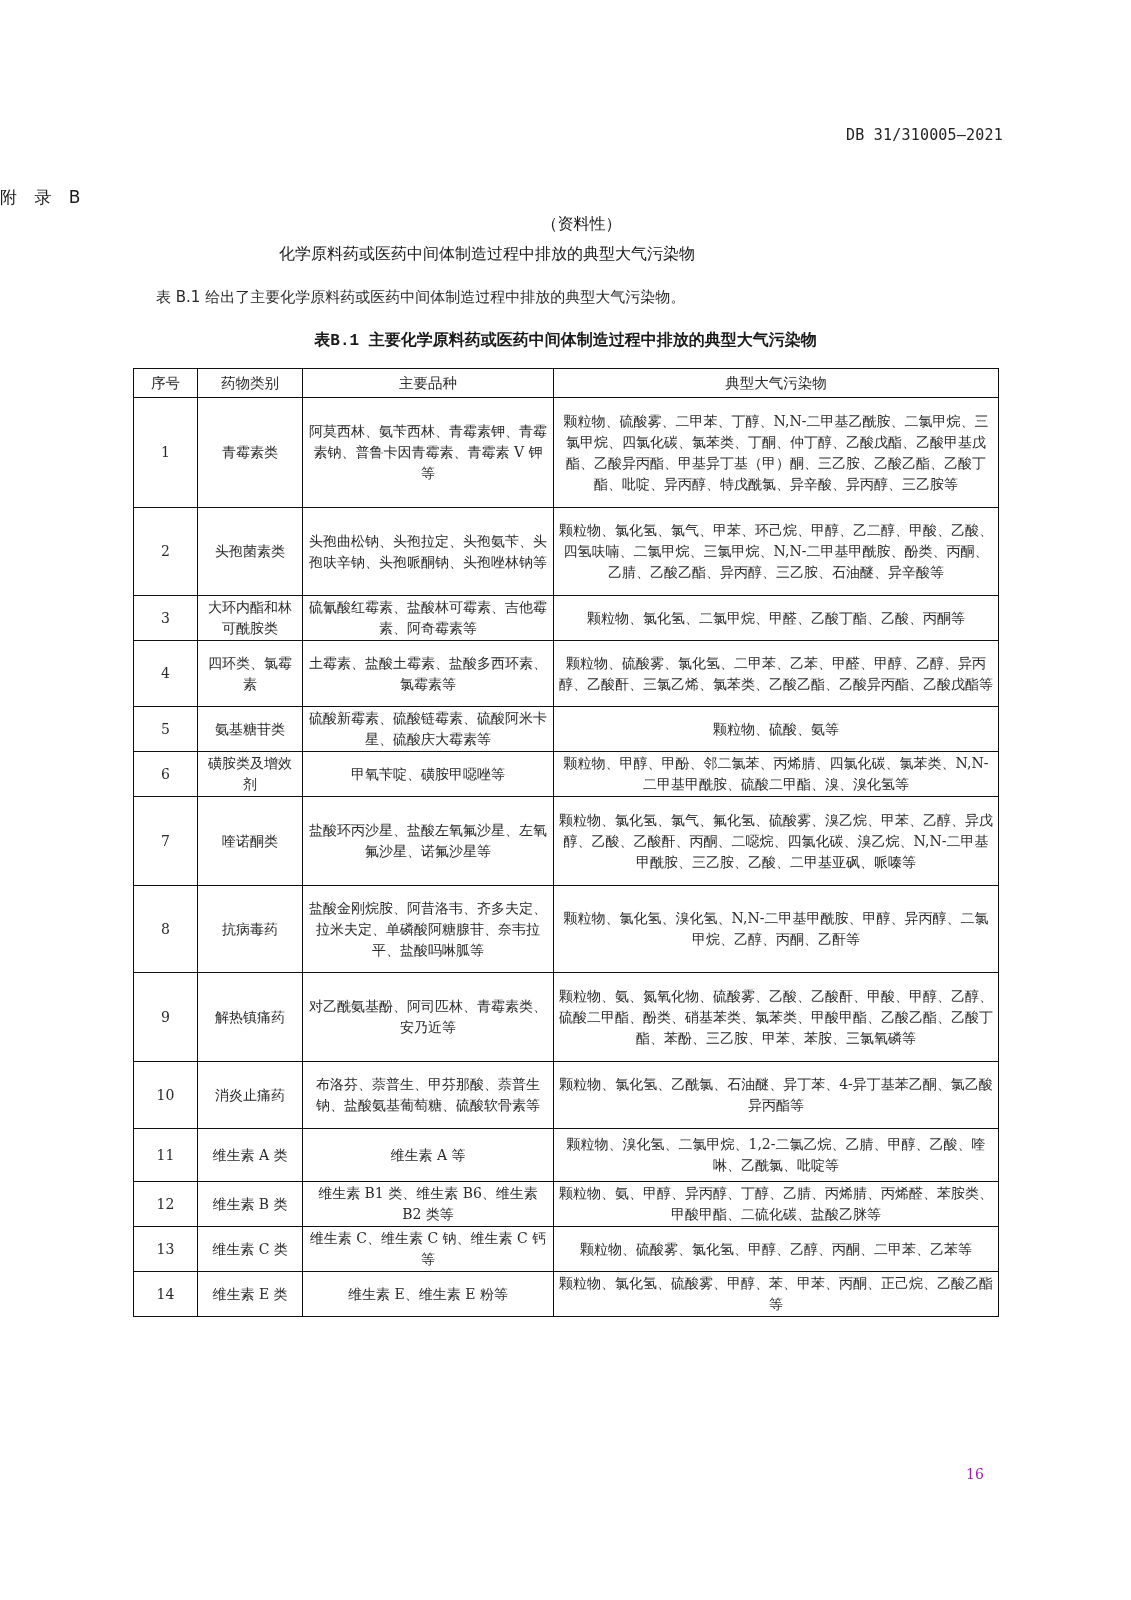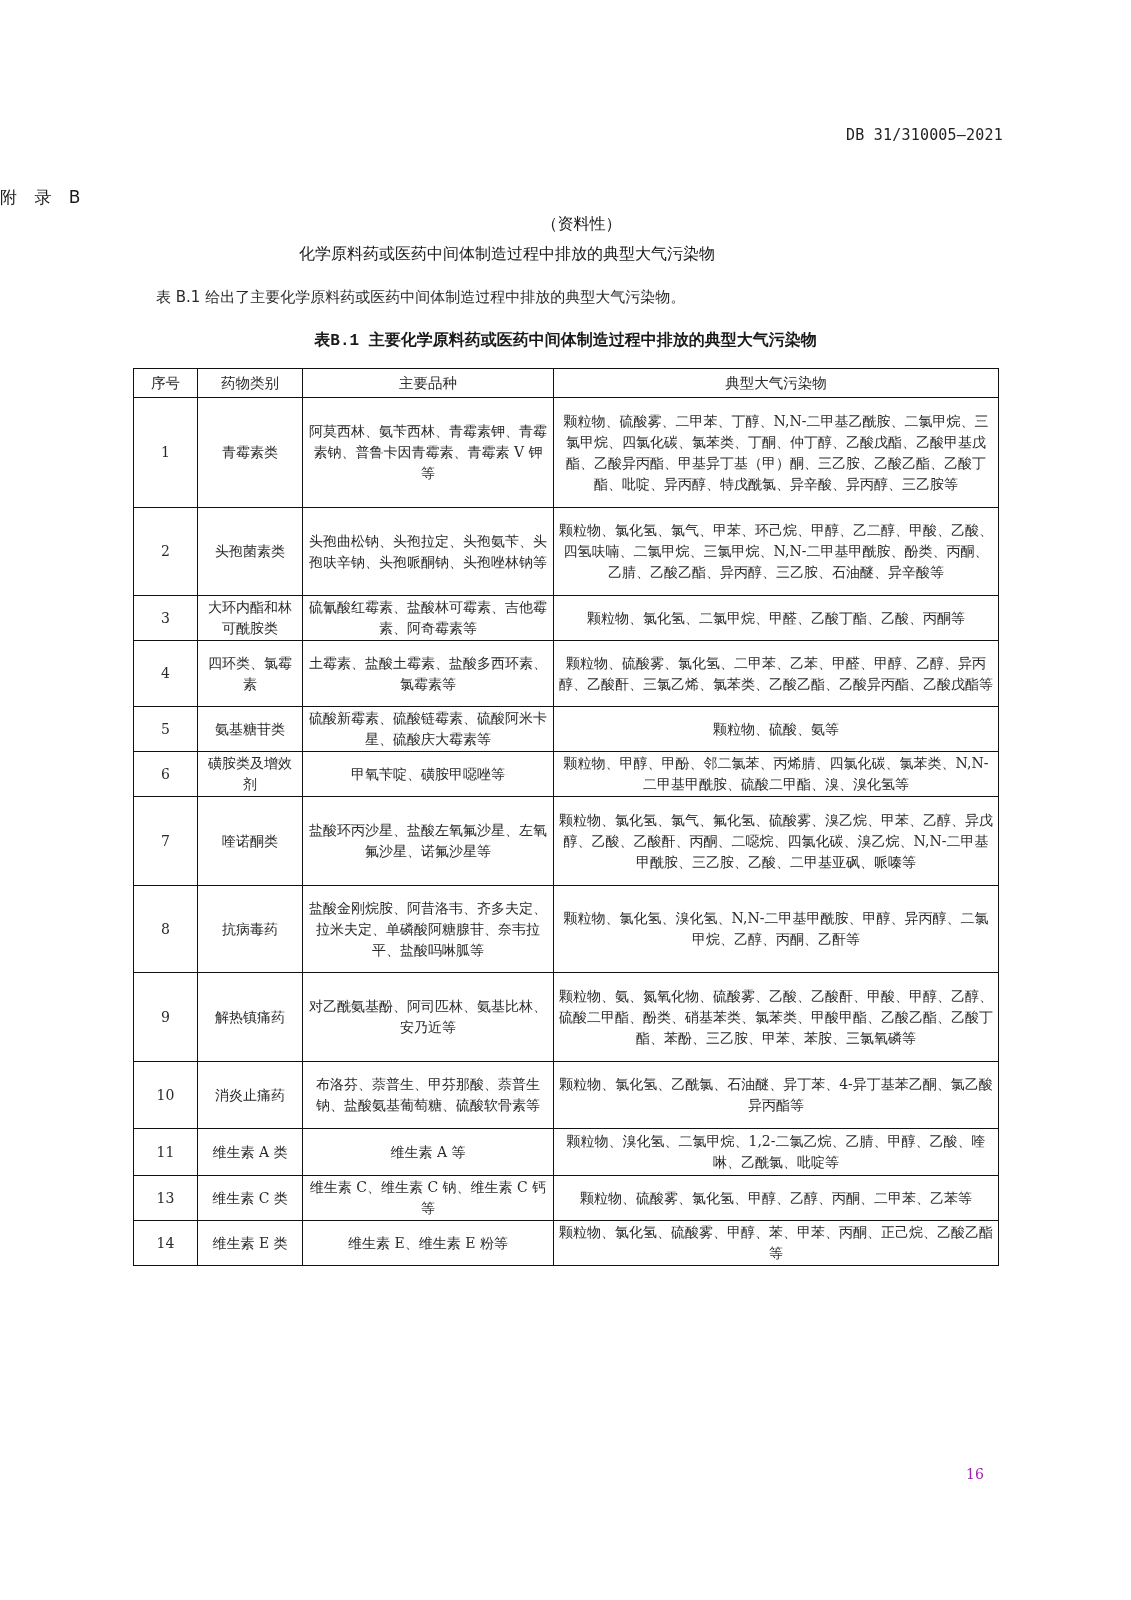--- a/index.html
+++ b/index.html
@@ -5,21 +5,21 @@
     html, body { margin: 0; padding: 0; background: #ffffff; }
     body { width: 1131px; height: 1600px; position: relative; overflow: hidden;
            font-family: "DejaVu Serif", "Liberation Serif", serif; color: #1a1a1a; }
     .std-code { position: absolute; top: 126px; right: 128px; font-family: "DejaVu Sans Mono", "Liberation Mono", monospace;
                 font-size: 15px; letter-spacing: 0.2px; color: #222; }
     .appendix-title { position: absolute; top: 186px; left: 0; width: 1131px; text-align: left;
                       font-size: 17px; letter-spacing: 6px; font-family: "DejaVu Sans", sans-serif; }
     .appendix-type { position: absolute; top: 214px; left: 16px; width: 1131px; text-align: center;
                      font-size: 16px; font-family: "DejaVu Sans", sans-serif; }
     .appendix-subtitle { position: absolute; top: 244px; left: 0; width: 974px; text-align: center;
-                         font-size: 16px; font-family: "DejaVu Sans", sans-serif; padding-left: 20px; }
+                         font-size: 16px; font-family: "DejaVu Sans", sans-serif; }
     .intro { position: absolute; top: 288px; left: 156px; font-size: 15px; font-family: "DejaVu Sans", sans-serif; color: #2a2a2a; }
     .table-caption { position: absolute; top: 330px; left: 0; width: 1131px; text-align: center;
                      font-size: 16px; font-weight: bold; font-family: Liberation Mono, monospace; }
     table.pollutants { position: absolute; top: 368px; left: 133px; width: 865px;
                        border-collapse: collapse; table-layout: fixed;
                        font-size: 14px; line-height: 21px; font-family: "DejaVu Serif", "Liberation Serif", serif; }
     table.pollutants th, table.pollutants td { border: 1.5px solid #111; text-align: center; vertical-align: middle;
                        padding: 0 4px; color: #2a2a2a; }
     table.pollutants th { font-weight: normal; font-family: "DejaVu Sans", sans-serif; font-size: 14.5px; height: 28px; }
     col.c-no { width: 64px; } col.c-cat { width: 105px; } col.c-var { width: 251px; } col.c-pol { width: 445px; }
@@ -98,34 +98,40 @@
       </tr>
       <tr style="height: 87px;">
         <td>8</td>
         <td>抗病毒药</td>
         <td>盐酸金刚烷胺、阿昔洛韦、齐多夫定、拉米夫定、单磷酸阿糖腺苷、奈韦拉平、盐酸吗啉胍等</td>
         <td>颗粒物、氯化氢、溴化氢、N,N-二甲基甲酰胺、甲醇、异丙醇、二氯甲烷、乙醇、丙酮、乙酐等</td>
       </tr>
       <tr style="height: 89px;">
         <td>9</td>
         <td>解热镇痛药</td>
-        <td>对乙酰氨基酚、阿司匹林、氨基比林、安乃近等</td>
+        <td>对乙酰氨基酚、阿司匹林、青霉素类、安乃近等</td>
         <td>颗粒物、氨、氮氧化物、硫酸雾、乙酸、乙酸酐、甲酸、甲醇、乙醇、硫酸二甲酯、酚类、硝基苯类、氯苯类、甲酸甲酯、乙酸乙酯、乙酸丁酯、苯酚、三乙胺、甲苯、苯胺、三氯氧磷等</td>
       </tr>
       <tr style="height: 67px;">
         <td>10</td>
         <td>消炎止痛药</td>
         <td>布洛芬、萘普生、甲芬那酸、萘普生钠、盐酸氨基葡萄糖、硫酸软骨素等</td>
         <td>颗粒物、氯化氢、乙酰氯、石油醚、异丁苯、4-异丁基苯乙酮、氯乙酸异丙酯等</td>
       </tr>
-      <tr style="height: 47px;">
+      <tr style="height: 53px;">
         <td>11</td>
         <td>维生素 A 类</td>
         <td>维生素 A 等</td>
         <td>颗粒物、溴化氢、二氯甲烷、1,2-二氯乙烷、乙腈、甲醇、乙酸、喹啉、乙酰氯、吡啶等</td>
+      </tr>
+      <tr style="height: 45px;">
+        <td>12</td>
+        <td>维生素 B 类</td>
+        <td>维生素 B1 类、维生素 B6、维生素 B2 类等</td>
+        <td>颗粒物、氨、甲醇、异丙醇、丁醇、乙腈、丙烯腈、丙烯醛、苯胺类、甲酸甲酯、二硫化碳、盐酸乙脒等</td>
       </tr>
       <tr style="height: 45px;">
         <td>13</td>
         <td>维生素 C 类</td>
         <td>维生素 C、维生素 C 钠、维生素 C 钙等</td>
         <td>颗粒物、硫酸雾、氯化氢、甲醇、乙醇、丙酮、二甲苯、乙苯等</td>
       </tr>
       <tr style="height: 45px;">
         <td>14</td>
         <td>维生素 E 类</td>

